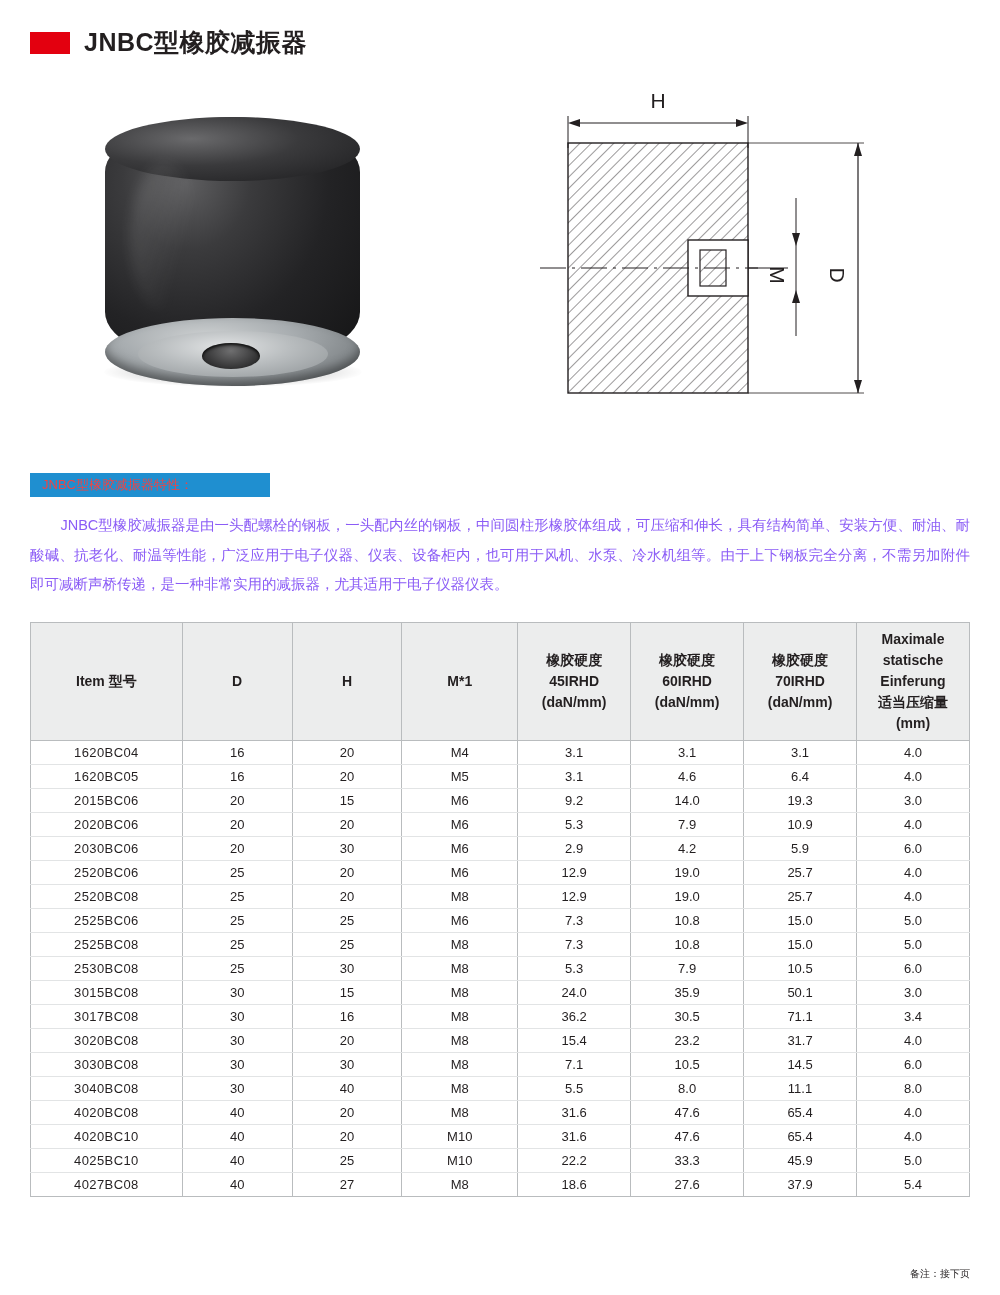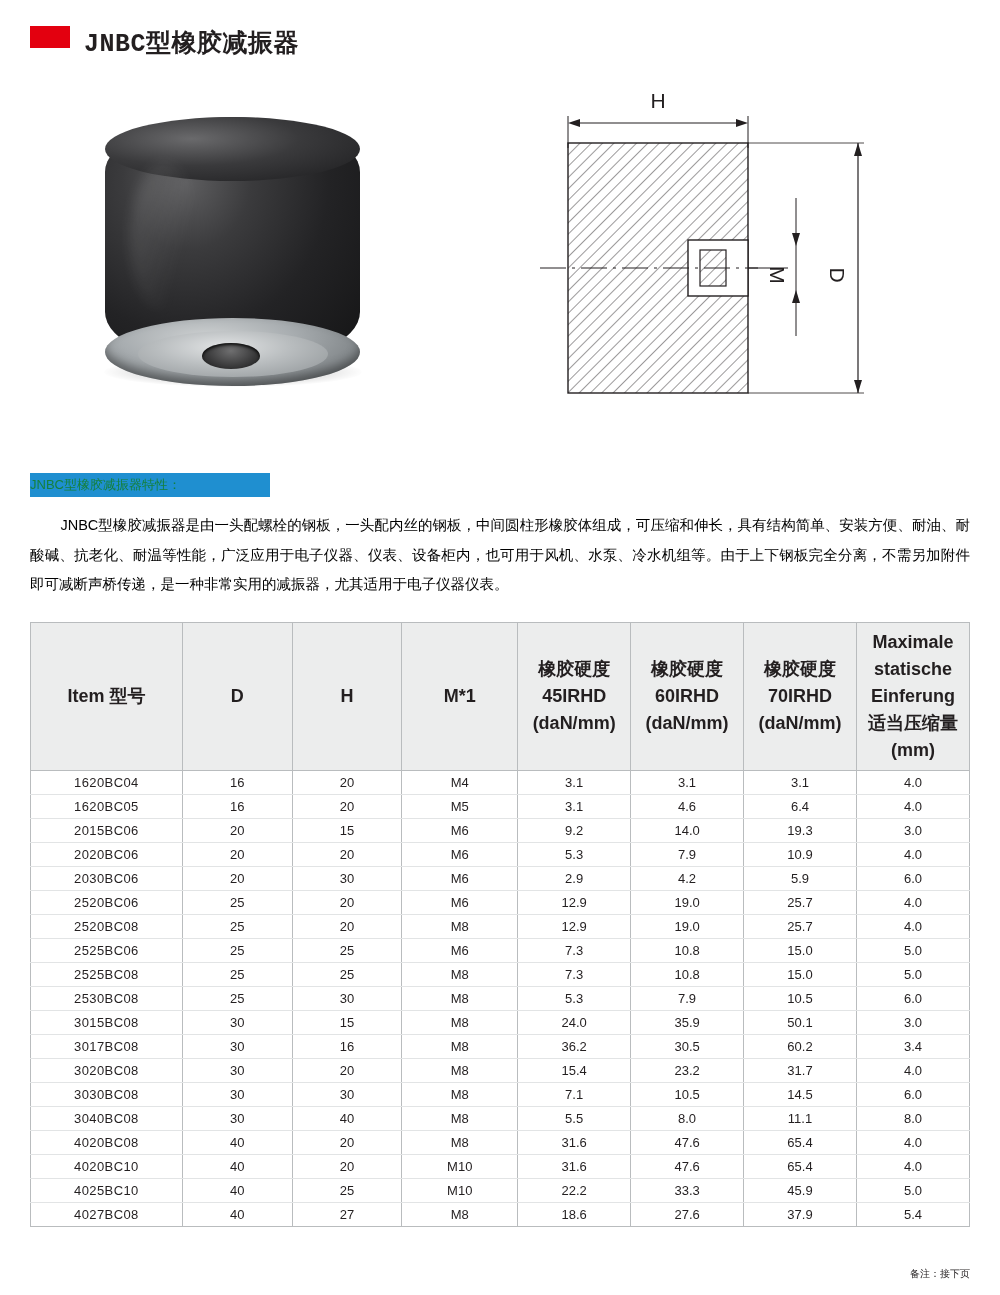--- a/index.html
+++ b/index.html
@@ -10,22 +10,22 @@
     background: #ffffff;
     font-family: "Liberation Sans", sans-serif;
     color: #231f20;
     position: relative;
     overflow: hidden;
   }
 
   
   .header {
     display: flex;
+    align-items: center;
     padding: 26px 0 0 30px;
-    font-family: Liberation Mono, monospace;
   }
   .header-mark {
     width: 40px;
     height: 22px;
     background: #e3000f;
     margin-right: 14px;
     flex: none;
   }
   .header-title {
     font-size: 25px;
@@ -135,55 +135,55 @@
   }
   .section-bar-bg {
     position: absolute;
     left: 0; top: 0;
     width: 240px;
     height: 24px;
     background: #1f8fd0;
   }
   .section-bar-label {
     position: absolute;
-    left: 0; top: 0;
+    left: 12px; top: 0;
     height: 40px;
     line-height: 24px;
     font-size: 13px;
-    color: #15803d;
+    color: #ef4444;
     white-space: nowrap;
   }
 
   
   .paragraph {
     margin: 14px 30px 0 30px;
     font-size: 14.5px;
     line-height: 2.05;
     text-align: justify;
     text-indent: 2.1em;
-    color: #000000;
+    color: #8b5cf6;
   }
 
   
   .table-wrap { margin: 22px 30px 0 30px; }
   table {
     width: 940px;
     border-collapse: collapse;
     font-size: 13px;
   }
   thead th {
     background: #eceded;
     border: 1px solid #b9bcbe;
     font-weight: bold;
-    padding: 6px 4px;
+    padding: 6px 16px;
     line-height: 1.5;
     height: 92px;
     vertical-align: middle;
     text-align: center;
-    font-size: 18px;
+    font-size: 14px;
   }
   thead th .unit { font-weight: bold; display: block; }
   tbody td {
     border-left: 1px solid #b9bcbe;
     border-right: 1px solid #b9bcbe;
     border-top: 1px solid #e2e4e5;
     border-bottom: 1px solid #e2e4e5;
     text-align: center;
     padding: 3px 2px;
     height: 24px;
@@ -439,21 +439,21 @@
           <td>50.1</td>
           <td>3.0</td>
         </tr>
         <tr>
           <td class="item-cell">3017BC08</td>
           <td>30</td>
           <td>16</td>
           <td>M8</td>
           <td>36.2</td>
           <td>30.5</td>
-          <td>60.2</td>
+          <td>71.1</td>
           <td>3.4</td>
         </tr>
         <tr>
           <td class="item-cell">3020BC08</td>
           <td>30</td>
           <td>20</td>
           <td>M8</td>
           <td>15.4</td>
           <td>23.2</td>
           <td>31.7</td>

